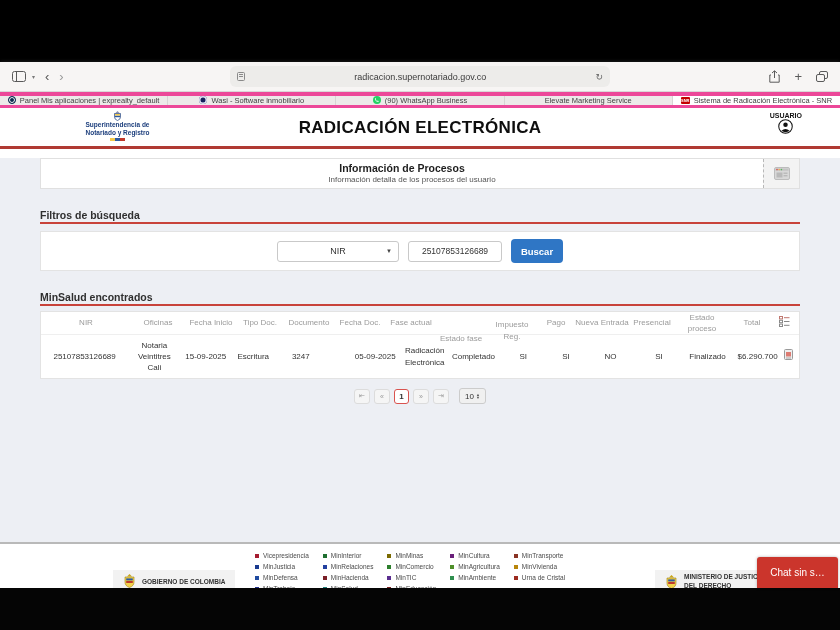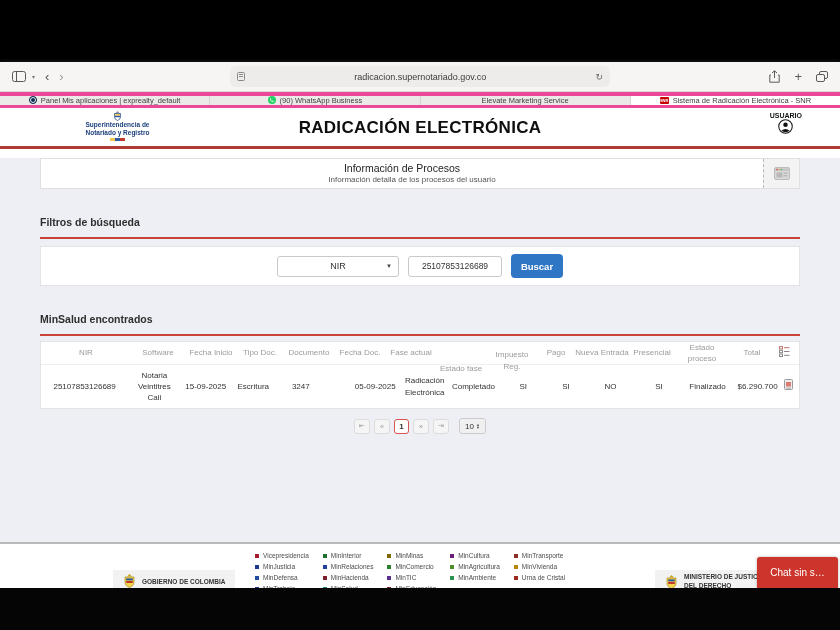--- a/index.html
+++ b/index.html
@@ -39,25 +39,25 @@
   .flag-strip { display:flex; margin-top:1px; }
   .flag-strip span { width:5px; height:2.5px; display:block; }
   .site-title { position:absolute; left:0; right:0; top:10px; text-align:center; font-size:17px; font-weight:bold; letter-spacing:.3px; color:#0e0e0e; }
   .user-box { position:absolute; right:38px; top:4px; display:flex; flex-direction:column; align-items:center; cursor:pointer; }
   .user-label { font-size:7px; font-weight:bold; color:#111; }
 
   
   .main { background:#edeff4; height:384px; padding:0 40px; }
   .info-card { margin-top:9px; background:#fff; border:1px solid #e0e0e0; height:31px; display:flex; }
   .info-center { flex:1; text-align:center; padding-top:3px; }
-  .info-title { font-size:10.5px; font-weight:normal; color:#1e1e1e; }
+  .info-title { font-size:10.5px; font-weight:bold; color:#1e1e1e; }
   .info-sub { font-size:8px; color:#555; margin-top:1px;padding-left:20px; }
   .info-icon-box { width:36px; border-left:1px dashed #b8b8b8; background:#f3f3f3; display:flex; align-items:center; justify-content:center; }
 
-  .section-label { margin-top:27px; font-size:10.5px; font-weight:bold; color:#2f2f2f; padding-bottom:9px; border-bottom:2px solid #c8423a; }
+  .section-label { margin-top:20px; font-size:10.5px; font-weight:bold; color:#2f2f2f; padding-bottom:1px; border-bottom:2px solid #c8423a; }
 
   .filter-card { background:#fff; border:1px solid #e3e3e3; height:40px; margin-top:7px; display:flex; align-items:center; justify-content:center; gap:9px; }
   .sel-box { width:122px; height:21px; border:1px solid #c9c9c9; border-radius:3px; background:#fff; display:flex; align-items:center; justify-content:center; font-size:9px; color:#333; position:relative; cursor:pointer; }
   .sel-caret { position:absolute; right:6px; font-size:6px; color:#444; }
   .search-input { width:94px; height:21px; border:1px solid #c9c9c9; border-radius:3px; font-size:8.5px; text-align:center; color:#333; font-family:"Liberation Sans", sans-serif; }
   .buscar-btn { width:52px; height:24px; background:#2f76c5; color:#fff; border:none; border-radius:4px; font-size:9.5px; font-weight:bold; cursor:pointer; font-family:"Liberation Sans", sans-serif; }
 
   .table-card { background:#fff; border:1px solid #e3e3e3; margin-top:5px; }
   .thead { display:flex; align-items:center; height:23px; border-bottom:1px solid #efefef; color:#9b9b9b; font-size:8px; }
   .trow { display:flex; align-items:center; min-height:43px; font-size:8px; color:#333; }
@@ -126,20 +126,24 @@
             <rect x="0.5" y="3.5" width="8" height="7" rx="1.5" fill="#f7f5f4" stroke="#5a5a5a"></rect>
           </svg>
       </span>
     </div>
   </div>
 
   <div class="tabbar" id="tabbar">
       <div class="tab">
         <span class="ic-exp"></span>
         <span>Panel Mis aplicaciones | exprealty_default</span>
+      </div>
+      <div class="tab">
+        <span class="ic-wasi"></span>
+        <span>Wasi - Software inmobiliario</span>
       </div>
       <div class="tab">
         <span class="ic-wa">
           <svg width="8" height="8" viewBox="0 0 8 8">
             <circle cx="4" cy="4" r="4" fill="#25d366"></circle>
             <path d="M5.9 5.2c-.3.5-.9.7-1.5.5C3.2 5.3 2.4 4.5 2.1 3.4c-.2-.6.1-1.2.6-1.4l.4.9-.4.5c.3.7.8 1.2 1.5 1.5l.5-.5.9.5z" fill="#fff"></path>
           </svg>
         </span>
         <span>(90) WhatsApp Business</span>
       </div>
@@ -209,21 +213,21 @@
       </div>
       <input class="search-input" value="25107853126689" style="">
       <button class="buscar-btn">Buscar</button>
     </div>
 
     <div class="section-label">MinSalud encontrados</div>
 
     <div class="table-card">
       <div class="thead" id="thead">
           <span class="tcell" style="width: 90px;">NIR</span>
-          <span class="tcell" style="width: 54px;">Software</span>
+          <span class="tcell" style="width: 54px;">Oficinas</span>
           <span class="tcell" style="width: 52px;">Fecha Inicio</span>
           <span class="tcell" style="width: 46px;">Tipo Doc.</span>
           <span class="tcell" style="width: 52px;">Documento</span>
           <span class="tcell" style="width: 50px;">Fecha Doc.</span>
           <span class="tcell" style="width: 52px;">Fase actual</span>
           <span class="tcell" style="width: 48px; margin-top: 32px;">Estado fase</span>
           <span class="tcell" style="width: 54px; margin-top: 15px;">Impuesto Reg.</span>
           <span class="tcell" style="width: 34px;">Pago</span>
           <span class="tcell" style="width: 58px;">Nueva Entrada</span>
           <span class="tcell" style="width: 42px;">Presencial</span>

